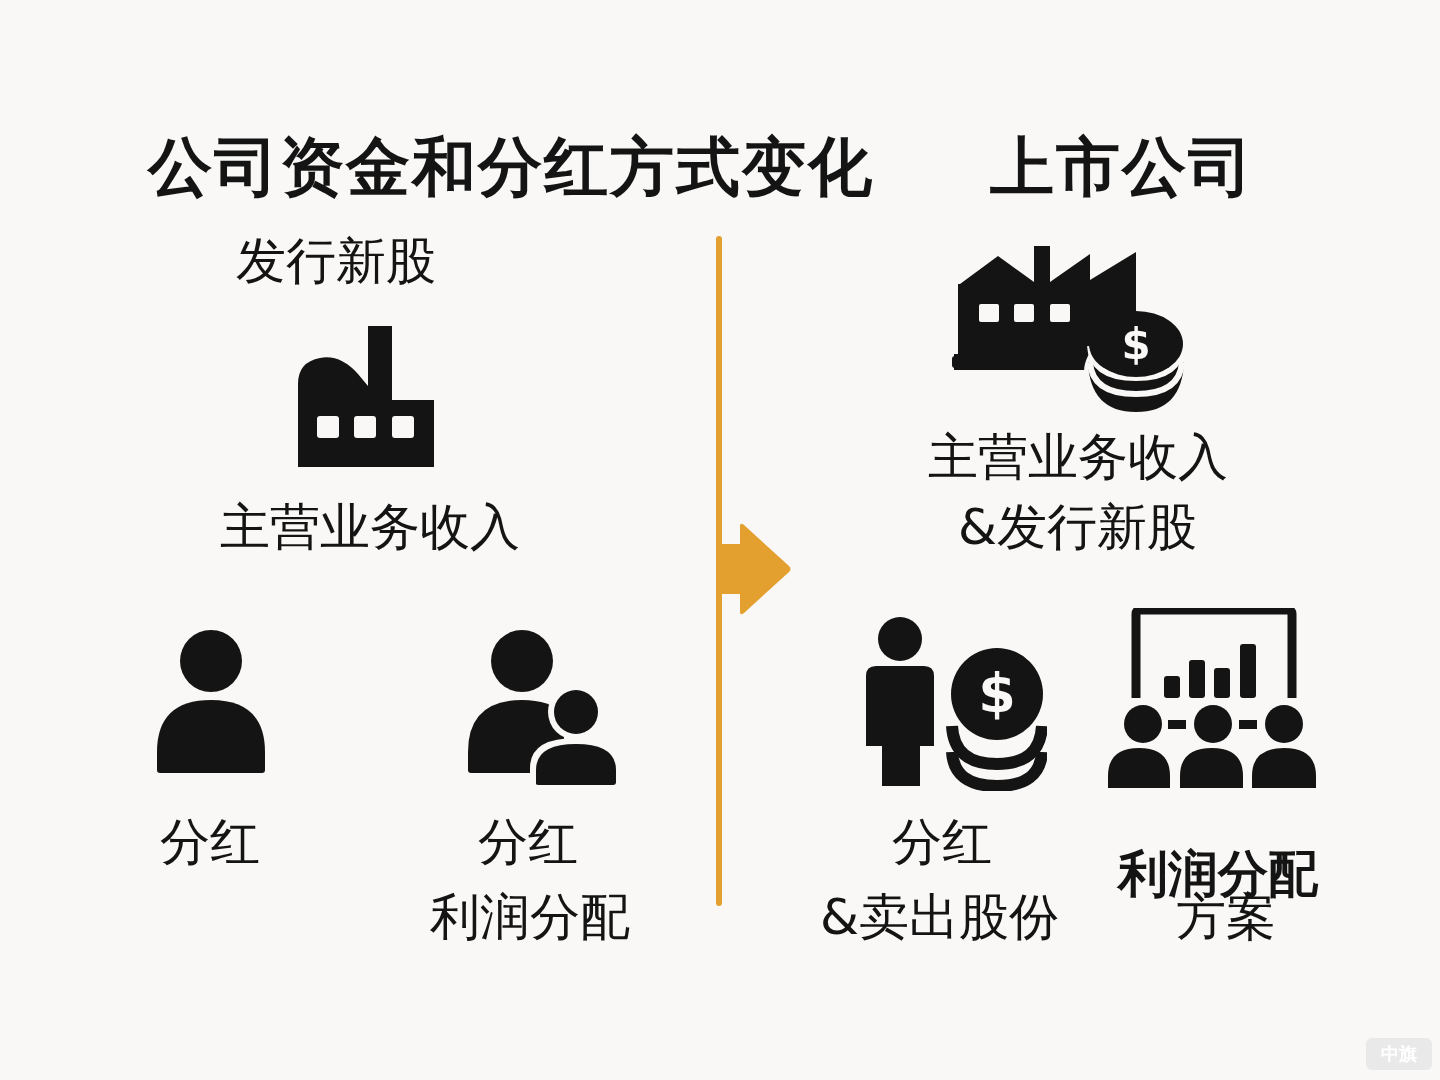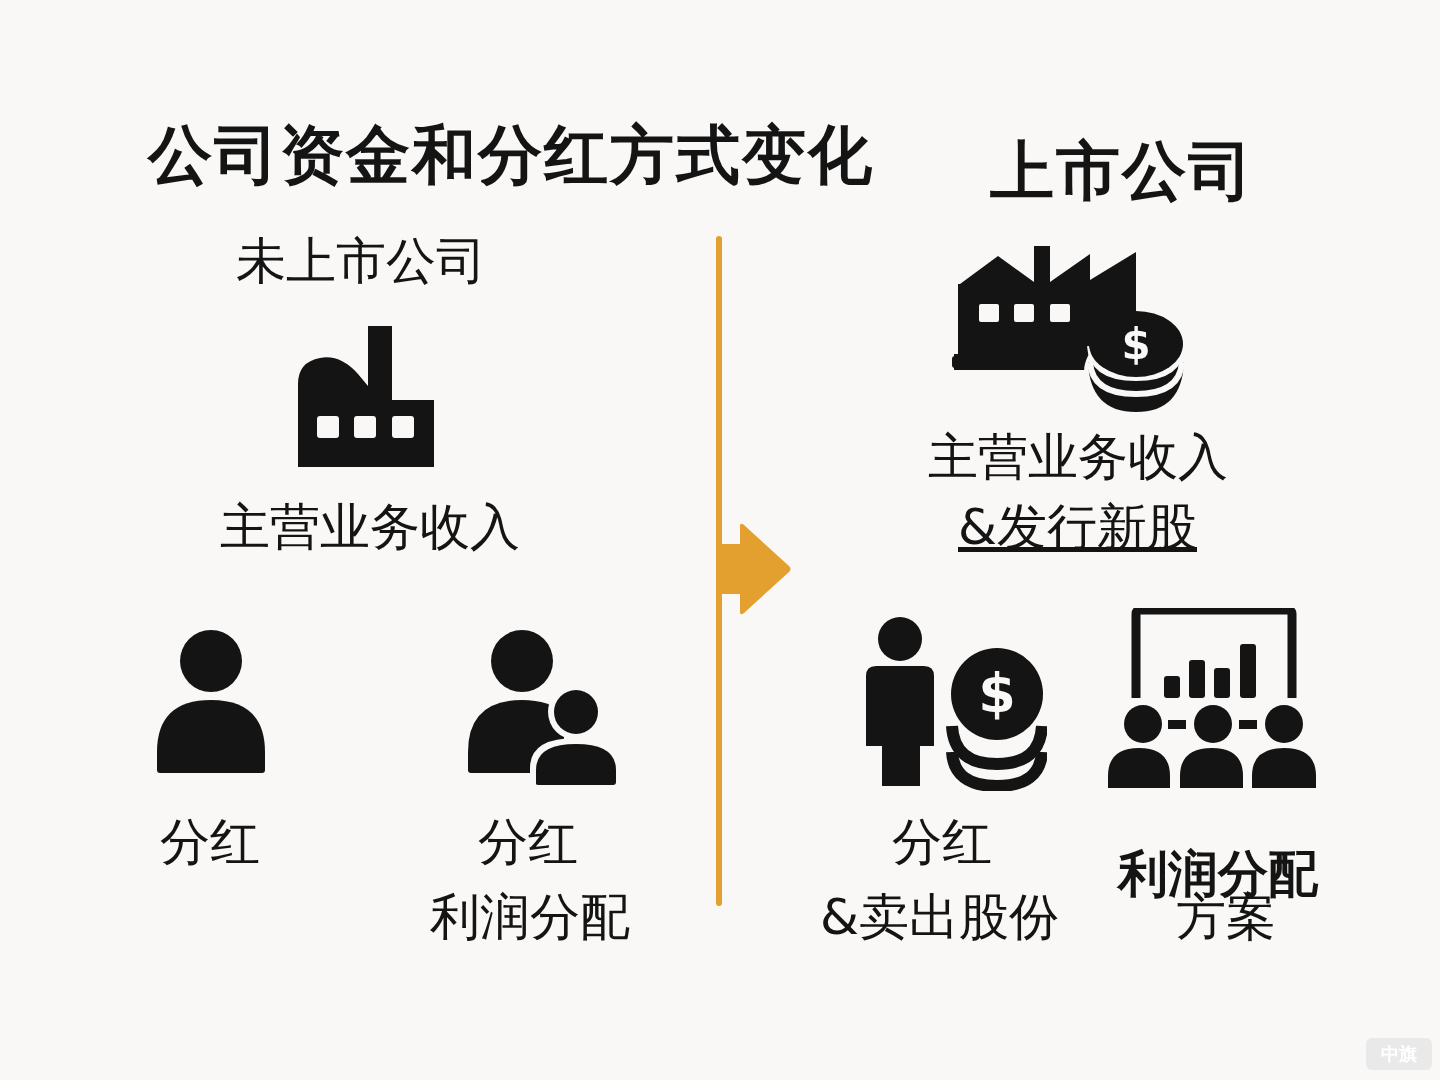--- a/index.html
+++ b/index.html
@@ -1,33 +1,33 @@
 <!DOCTYPE html>
 <html><head>
 <meta charset="utf-8">
 <style>
   html, body { margin:0; padding:0; }
   body { width:1440px; height:1080px; background:#f9f8f6; position:relative; overflow:hidden;
          font-family:"DejaVu Sans", sans-serif; color:#141414; }
   .abs { position:absolute; }
-  .title { font-weight:bold; font-size:64px; letter-spacing:2px; white-space:nowrap; }
+  .title { font-weight:bold; font-size:64px; letter-spacing:2px; white-space:nowrap;margin-top:12px; }
   .label { font-size:46px; text-align:center; white-space:nowrap; line-height:74px; }
   .sub { font-size:50px; white-space:nowrap; }
   svg { display:block; }
   .divider { left:716px; top:236px; width:6px; height:670px; background:#e3a02e; border-radius:3px; }
   .watermark { right:8px; bottom:10px; width:66px; height:32px; border-radius:6px; background:#e9e9e9;
                color:#fff; font-size:18px; font-weight:bold; text-align:center; line-height:32px; }
 </style>
 </head>
 <body>
 
 <div class="abs title" style="left:148px; top:112px;">公司资金和分红方式变化</div>
-<div class="abs title" style="left:990px; top:128px;">上市公司</div>
+<div class="abs title" style="left:990px; top:112px;">上市公司</div>
 
-<div class="abs sub" style="left:236px; top:228px;">未上市公司</div>
+<div class="abs sub" style="left:236px; top:228px;">发行新股</div>
 
 <div class="abs" style="left:296px; top:324px;">
   <svg width="140" height="145" viewBox="0 0 140 145">
     <path d="M2 60 Q2 38 24 34 Q44 30 62 50 L72 62 L72 2 L96 2 L96 76 L138 76 L138 143 L2 143 Z" fill="#141414"></path>
     <rect x="21" y="92" width="22" height="22" rx="3" fill="#f9f8f6"></rect>
     <rect x="58" y="92" width="22" height="22" rx="3" fill="#f9f8f6"></rect>
     <rect x="96" y="92" width="22" height="22" rx="3" fill="#f9f8f6"></rect>
   </svg>
 </div>
 
@@ -72,21 +72,21 @@
     <ellipse cx="186" cy="128" rx="52" ry="42" fill="#f9f8f6"></ellipse>
     <path d="M138 118 Q140 168 186 168 Q232 168 234 118 Z" fill="#141414"></path>
     <path d="M140 118 Q142 150 186 150 Q230 150 232 118" fill="none" stroke="#f9f8f6" stroke-width="6"></path>
     <path d="M140 102 Q142 134 186 134 Q230 134 232 102" fill="none" stroke="#f9f8f6" stroke-width="6"></path>
     <ellipse cx="186" cy="100" rx="47" ry="33" fill="#141414"></ellipse>
     <text x="186" y="115" text-anchor="middle" font-size="42" font-weight="bold" fill="#f9f8f6" font-family="DejaVu Sans, sans-serif">$</text>
   </svg>
 </div>
 
 <div class="abs label" style="left:928px; top:420px; font-size:50px;">主营业务收入</div>
-<div class="abs label" style="left:958px; top:490px; font-size:50px;text-decoration:underline;">&amp;发行新股</div>
+<div class="abs label" style="left:958px; top:490px; font-size:50px;">&amp;发行新股</div>
 
 <div class="abs" style="left:862px; top:616px;">
   <svg width="185" height="175" viewBox="0 0 185 175">
     <circle cx="38" cy="23" r="22" fill="#141414"></circle>
     <path d="M4 60 Q4 50 14 50 L62 50 Q72 50 72 60 L72 130 L58 130 L58 170 L20 170 L20 130 L4 130 Z" fill="#141414"></path>
     <path d="M90 110 Q92 148 135 148 Q178 148 180 110" fill="none" stroke="#141414" stroke-width="12"></path>
     <path d="M90 136 Q92 170 135 170 Q178 170 180 136" fill="none" stroke="#141414" stroke-width="12"></path>
     <circle cx="135" cy="78" r="46" fill="#141414"></circle>
     <text x="135" y="96" text-anchor="middle" font-size="54" font-weight="bold" fill="#f9f8f6" font-family="DejaVu Sans, sans-serif">$</text>
   </svg>

